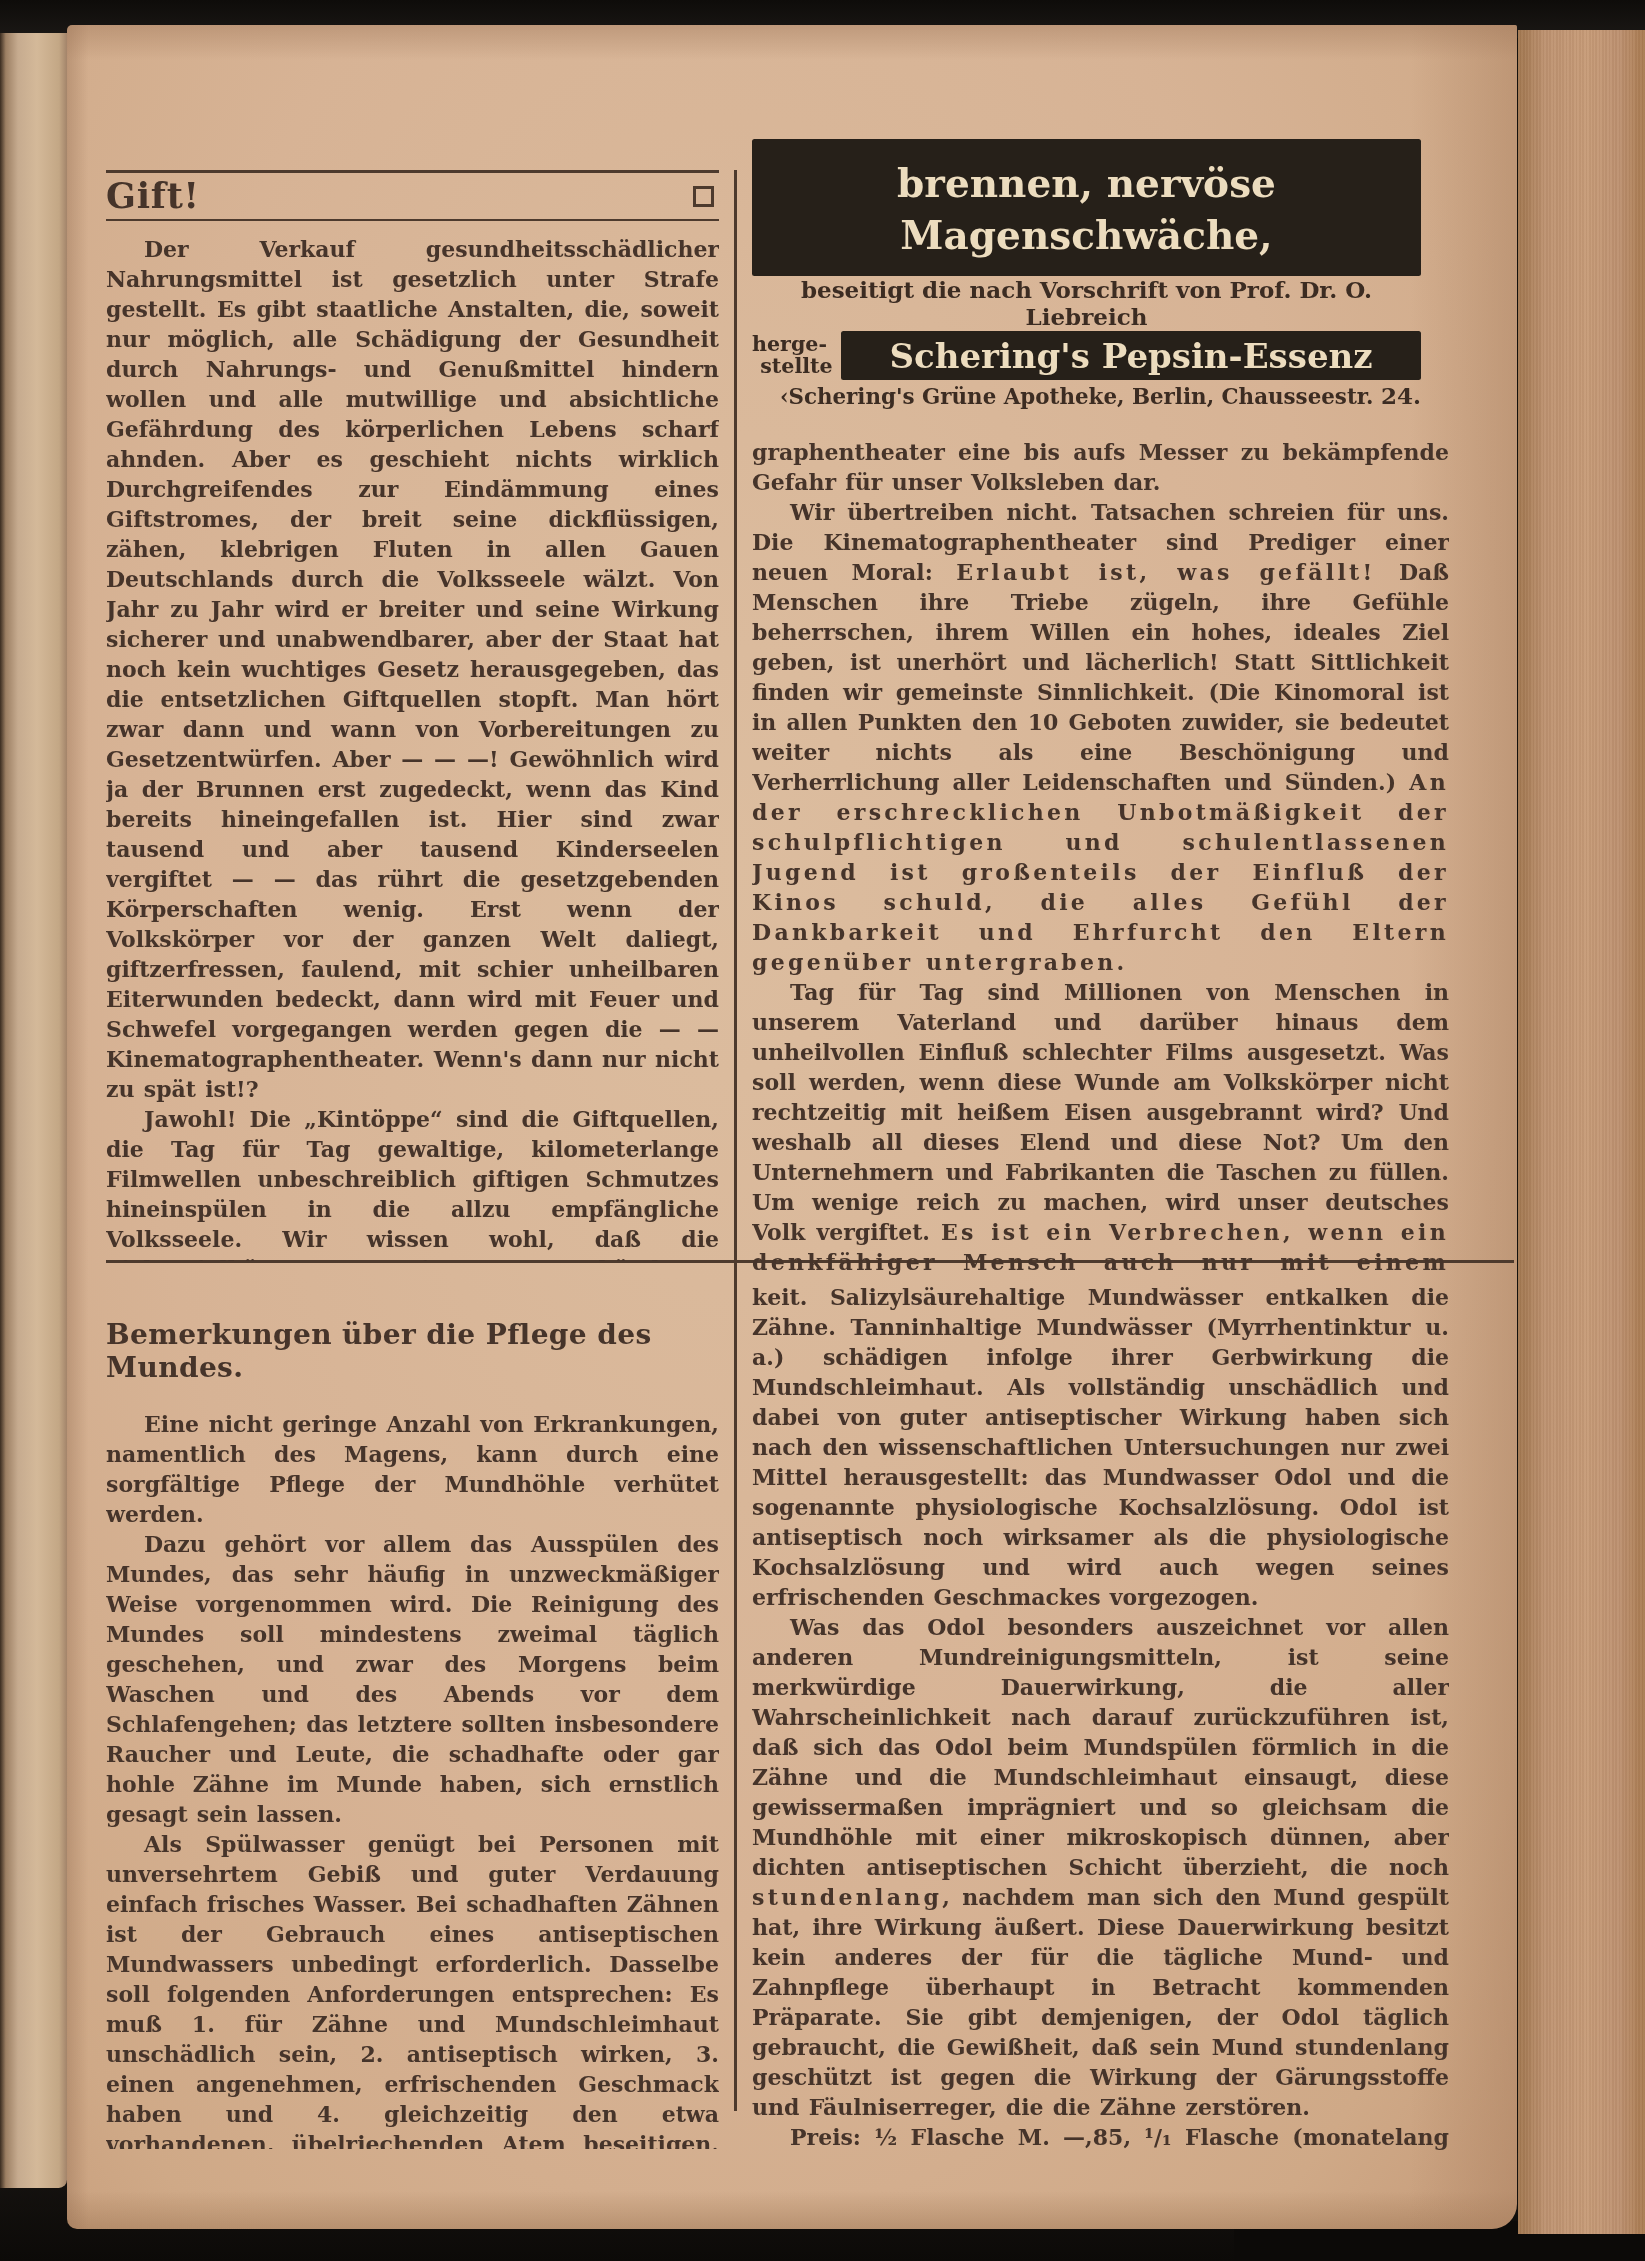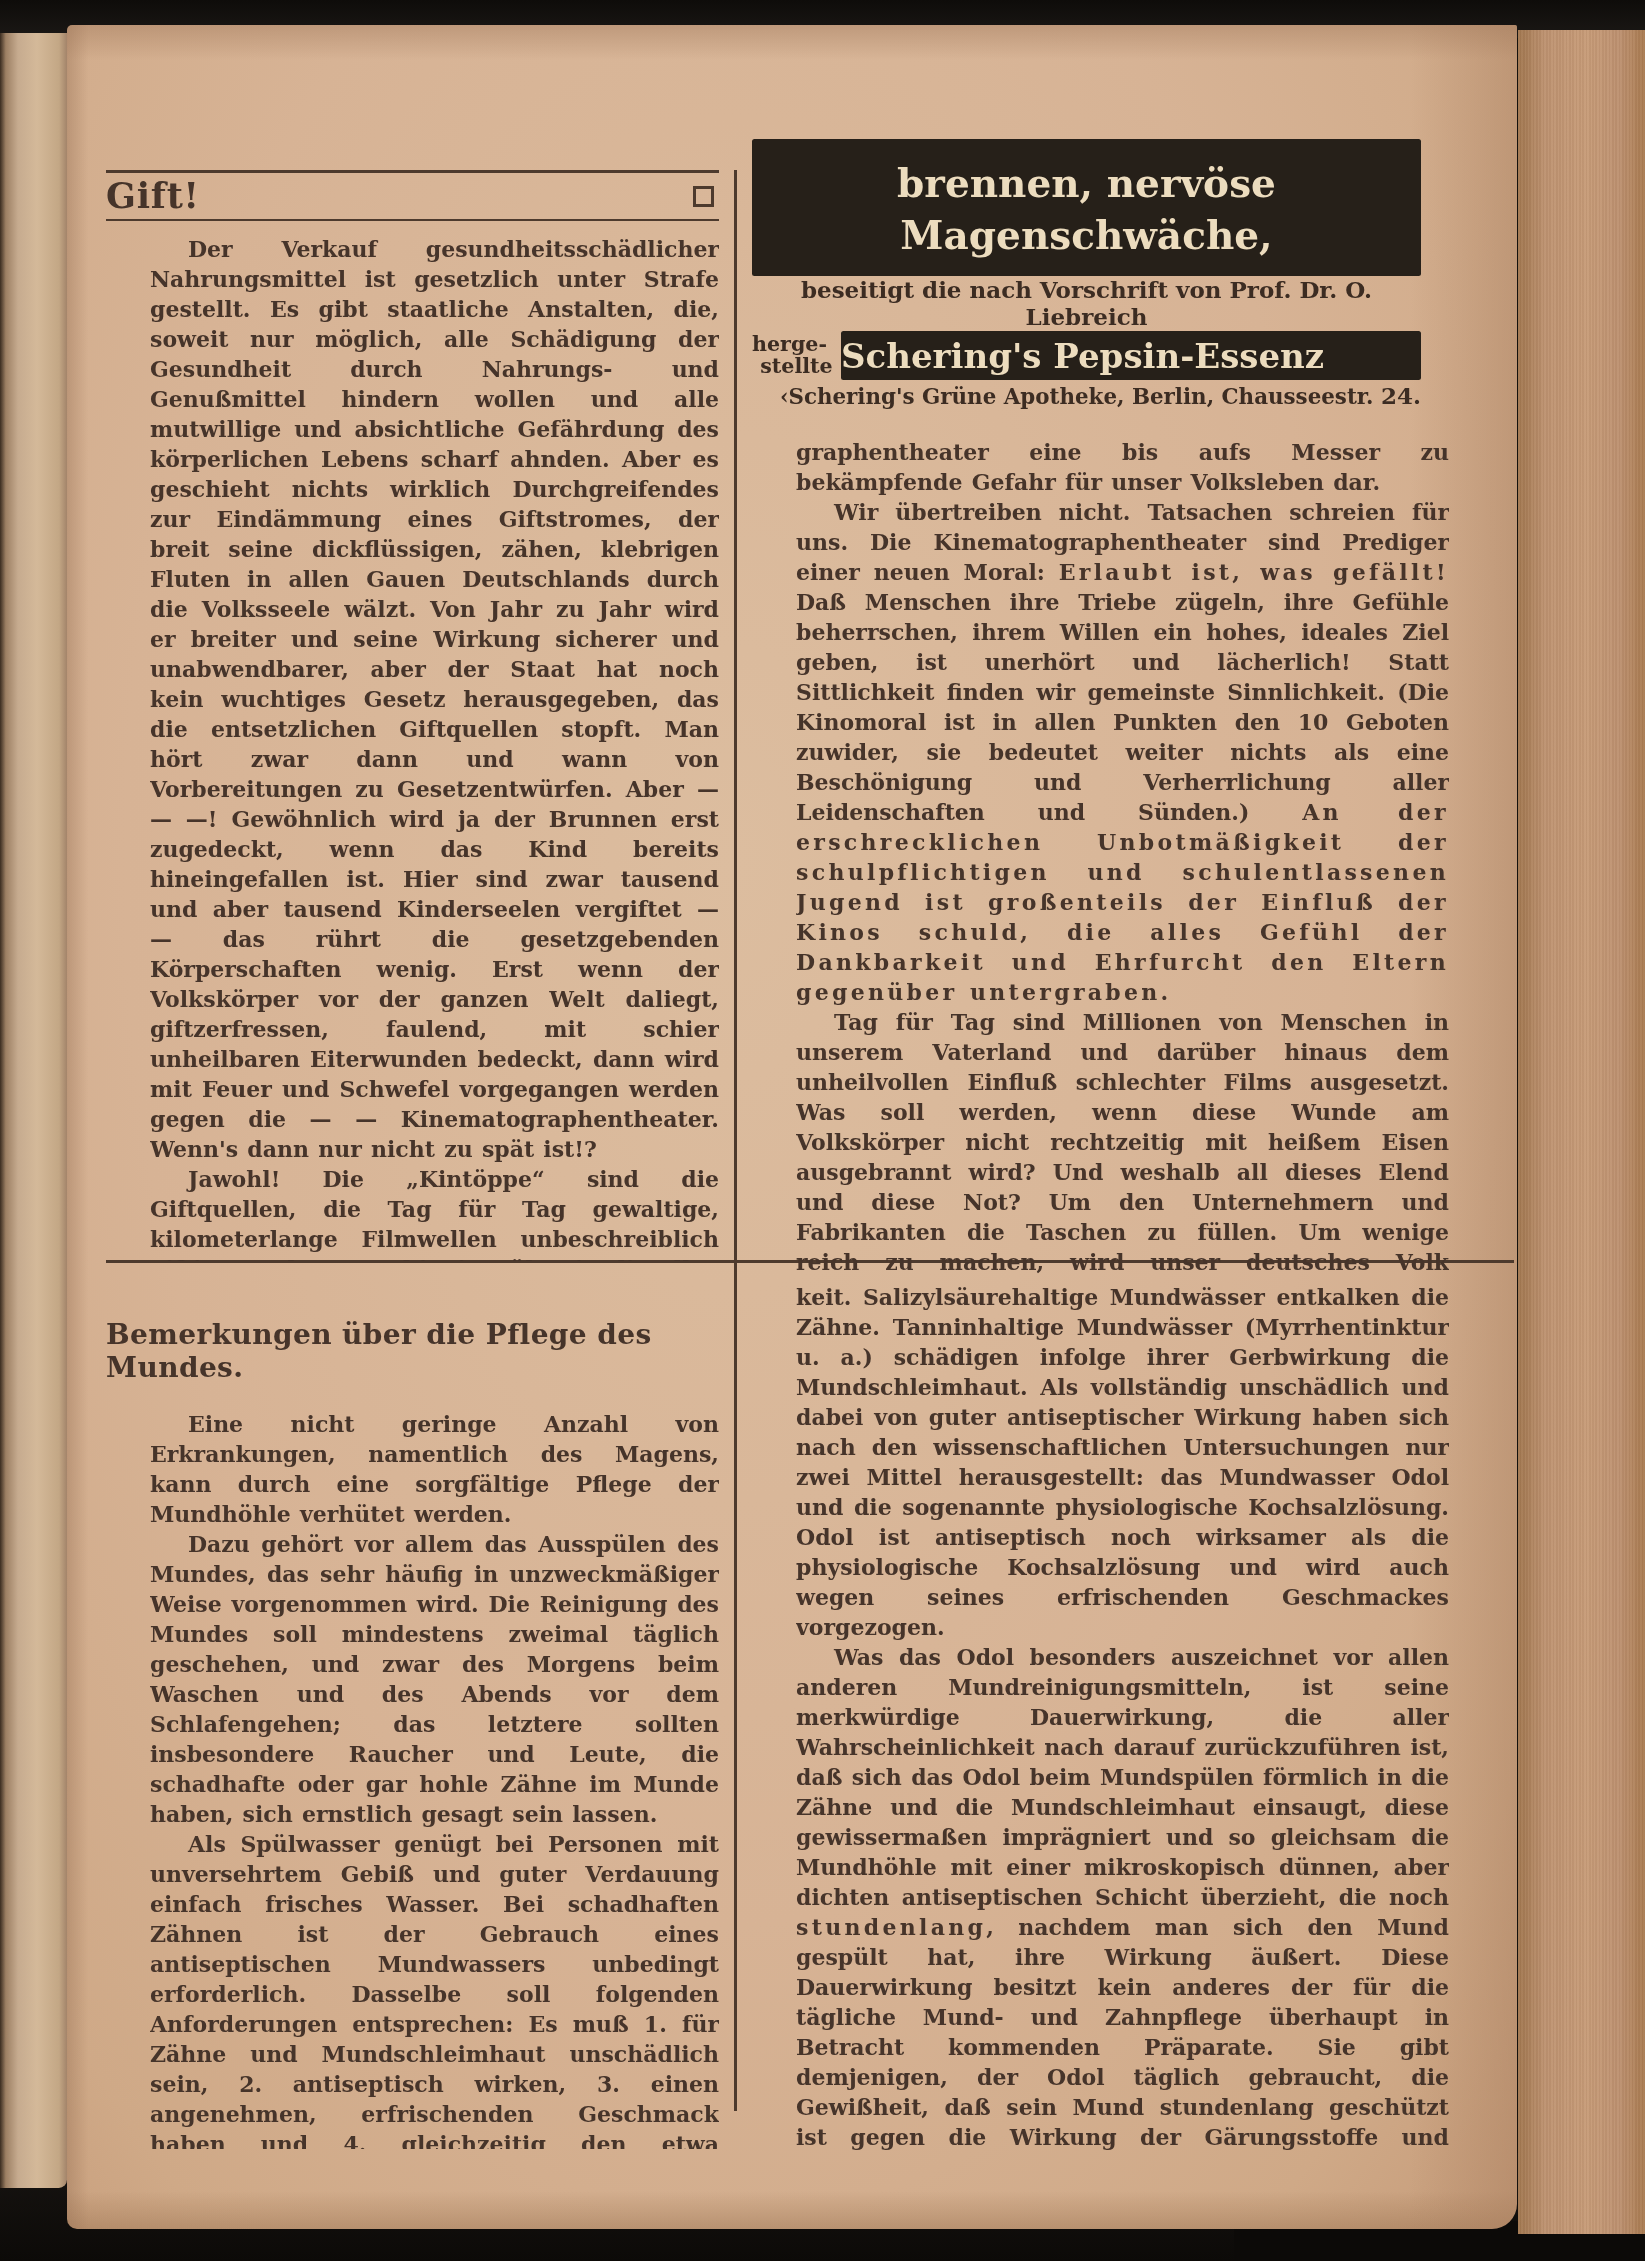--- a/index.html
+++ b/index.html
@@ -37,21 +37,21 @@
   .column-divider{position:absolute;left:667px;top:145px;width:2.5px;height:1941px;background:#4d3a2d;}
   .section-rule{position:absolute;left:39px;top:1235px;width:1408px;height:2.5px;background:#4d3a2d;}
   .ink{color:#46342a;}
   
   .col-top-left{position:absolute;left:39px;top:145px;width:613px;}
   .head-rule{height:2.5px;background:#4d3a2d;}
   .title-row{position:relative;height:46px;display:flex;align-items:center;}
   .gift-title{font-size:35px;font-weight:bold;letter-spacing:0.8px;}
   .square-mark{position:absolute;right:5px;top:13px;width:15px;height:15px;border:3.3px solid #4d3a2d;}
   
-  .paras{text-align:justify;margin-left:44px;}
+  .paras{text-align:justify;}
   .para{
     margin:0;font-size:22px;line-height:30px;font-weight:bold;color:#46342a;
     text-align:justify;text-indent:38px;word-spacing:1.6px;
   }
   .para.noindent{text-indent:0;}
   .sperr{letter-spacing:3.3px;}
   .top-left-paras{margin-top:13px;height:1027px;overflow:hidden;}
   .col-top-right{position:absolute;left:685px;top:114px;width:697px;}
   .top-right-paras{margin-top:28px;height:846px;overflow:hidden;}
   
@@ -59,21 +59,21 @@
   .ad-box1{
     background:#262019;color:#ecdcbe;text-align:center;
     font-size:39px;font-weight:bold;line-height:52px;padding:18px 3.3px 15px 3.3px;
     border-radius:2.5px;
   }
   .ad-prescription{font-size:23px;font-weight:bold;text-align:center;margin-top:0;color:#3c2c22;}
   .ad-row{display:flex;margin-top:1px;align-items:center;}
   .ad-made{width:89px;font-size:20.6px;font-weight:bold;line-height:21.4px;color:#3c2c22;}
   .ad-made .l2{padding-left:8.2px;display:block;}
   .ad-product-box{
-    flex:1;background:#262019;color:#ecdcbe;
+    flex:1;background:#262019;color:#ecdcbe;text-align:center;
     font-size:34px;font-weight:bold;line-height:46px;padding:1.6px 0;border-radius:2.5px;
   }
   .ad-price{font-size:24px;font-weight:bold;text-align:center;margin-top:6.6px;color:#3c2c22;}
   .ad-address{font-size:21.4px;font-weight:bold;text-align:right;margin-top:1.6px;color:#3c2c22;}
   .ad-address .num{font-size:23px;}
   
   .col-bottom-left{position:absolute;left:39px;top:1293px;width:613px;}
   .mouth-title{font-size:28px;font-weight:bold;letter-spacing:0.4px;margin:0 0 25px 0;color:#46342a;}
   .bottom-left-paras{height:740px;overflow:hidden;}
   .col-bottom-right{position:absolute;left:685px;top:1257px;width:697px;}

